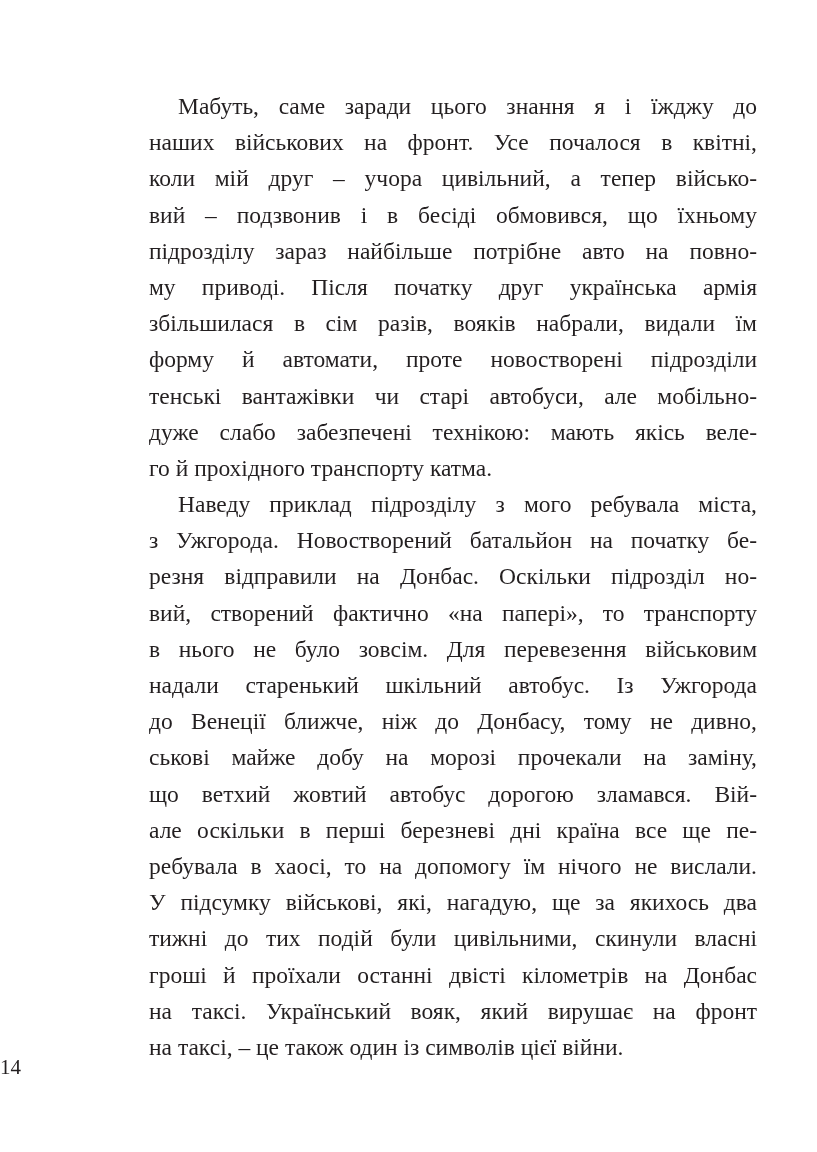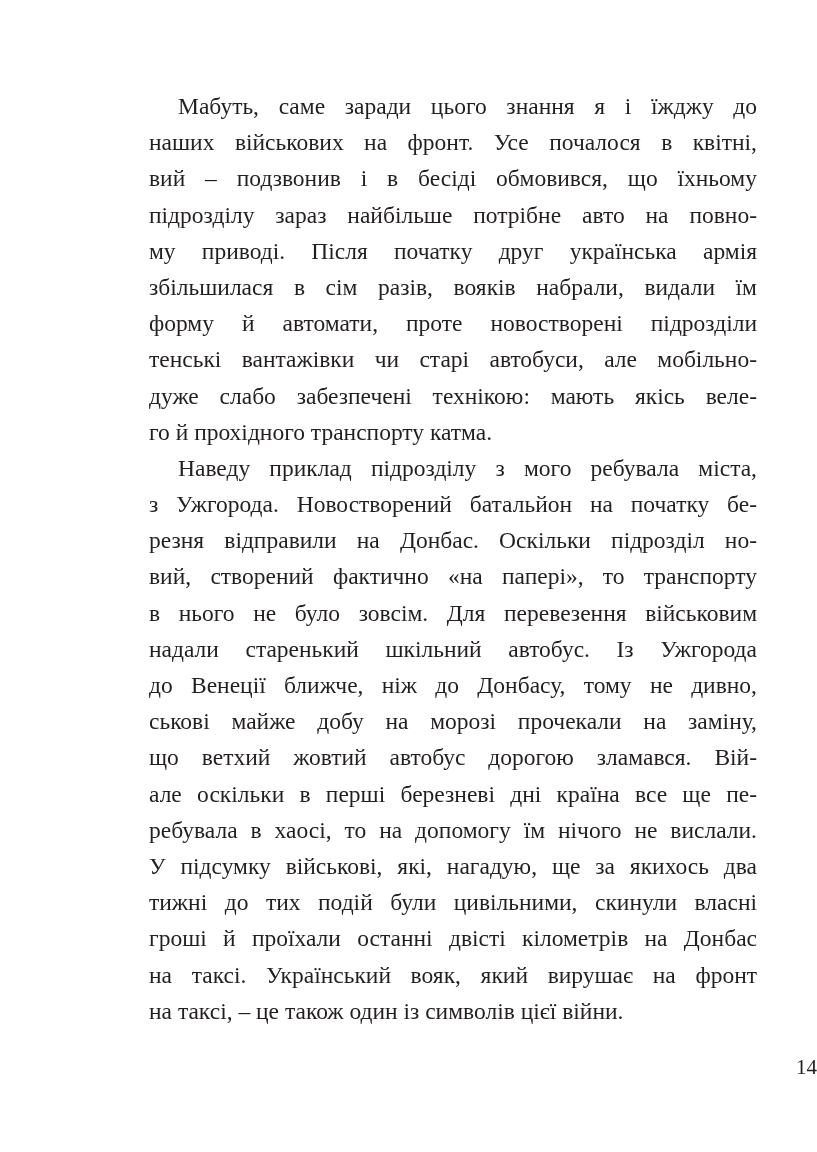--- a/index.html
+++ b/index.html
@@ -14,33 +14,34 @@
       color: #231f20;
       white-space: nowrap;
       text-align: justify;
       text-align-last: justify;
       width: 608px;
     }
     .line.indent { padding-left: 29px; width: 579px; }
     .line.last { text-align-last: left; }
     .page-number {
       position: absolute; left: 0; width: 817px; top: 1055px;
-      text-align: right;
+      text-align: left;
       font-family: "Liberation Serif", "DejaVu Serif", serif;
       font-size: 21px; color: #231f20;
     }
   </style>
 </head>
 <body>
 
 <div class="page">
   <div class="text-block">
     <div>
       <div class="line indent">Мабуть, саме заради цього знання я і їжджу до</div>
       <div class="line">наших військових на фронт. Усе почалося в квітні,</div>
+      <div class="line">коли мій друг – учора цивільний, а тепер військо-</div>
       <div class="line">вий – подзвонив і в бесіді обмовився, що їхньому</div>
       <div class="line">підрозділу зараз найбільше потрібне авто на повно-</div>
       <div class="line">му приводі. Після початку друг українська армія</div>
       <div class="line">збільшилася в сім разів, вояків набрали, видали їм</div>
       <div class="line">форму й автомати, проте новостворені підрозділи</div>
       <div class="line">тенські вантажівки чи старі автобуси, але мобільно-</div>
       <div class="line">дуже слабо забезпечені технікою: мають якісь веле-</div>
       <div class="line last">го й прохідного транспорту катма.</div>
     </div>
     <div>

